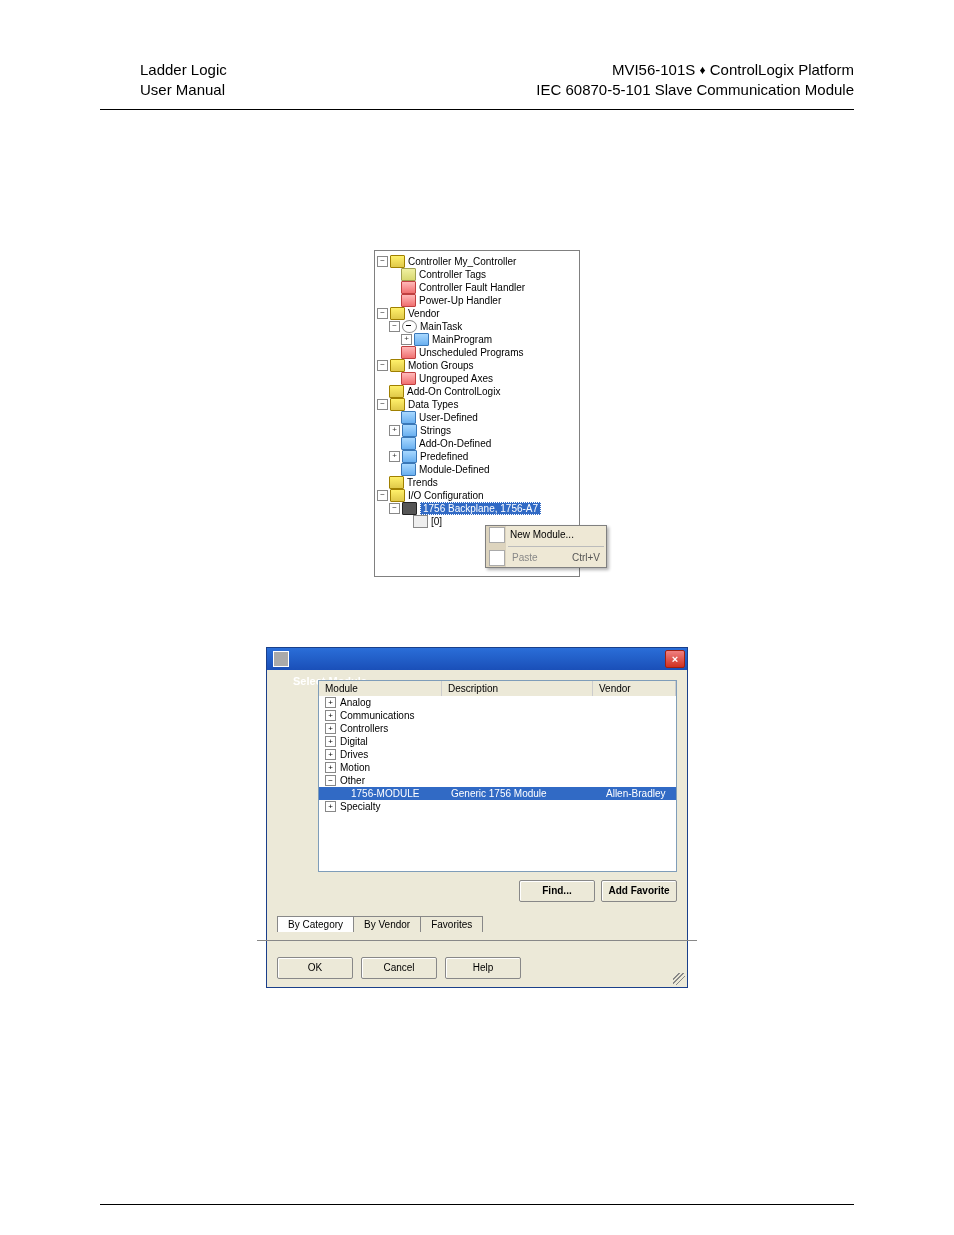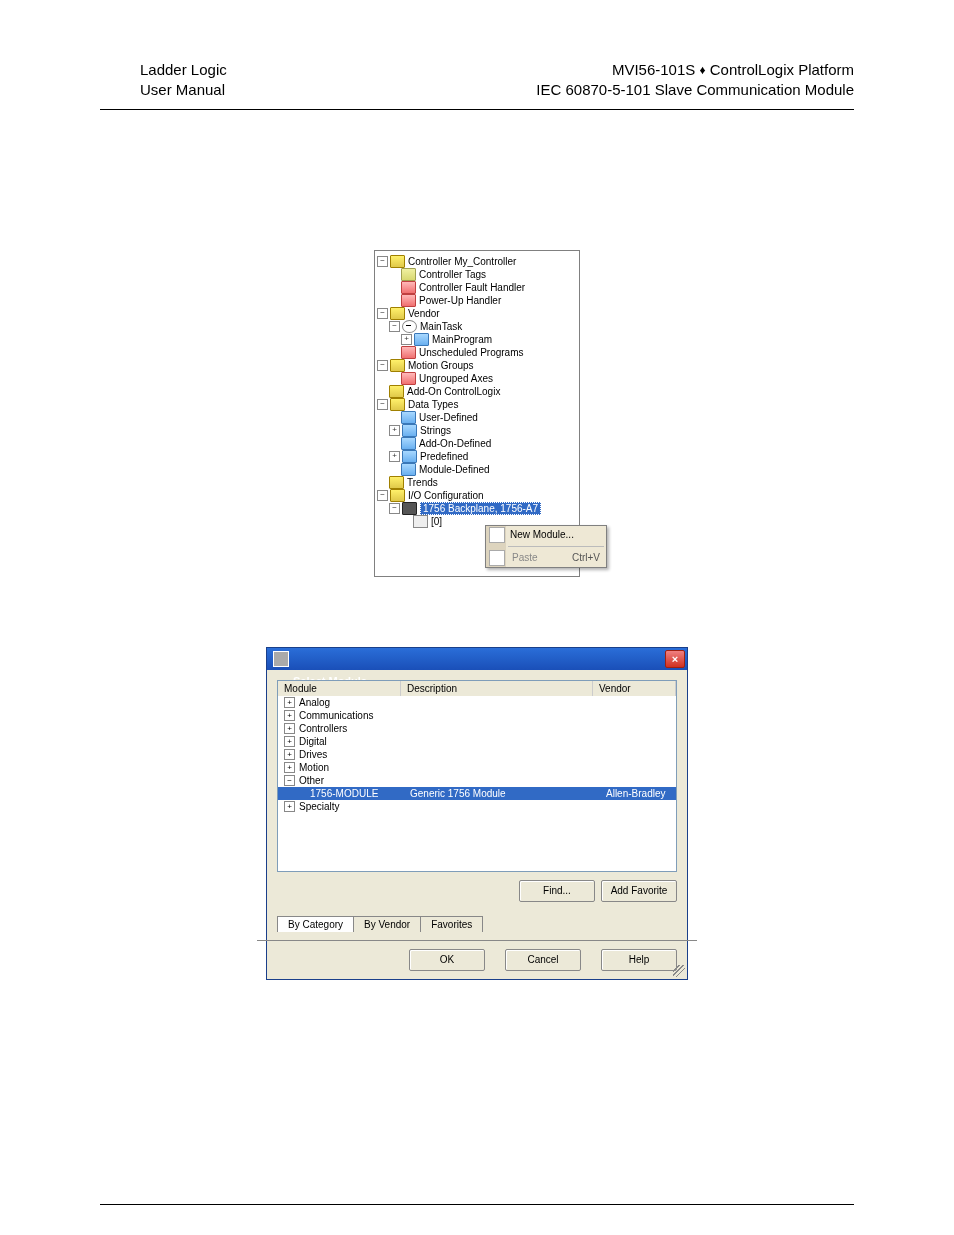--- a/index.html
+++ b/index.html
@@ -32,37 +32,37 @@
 .ctx-band { position:absolute; left:0; top:0; bottom:0; width:20px; background:#ddd4be; }
 .ctx-ic { position:absolute; left:3px; width:14px; height:14px; background:#fff; border:1px solid #aaa; }
 
 
 .dlg { width:420px; border:1px solid #1a3f8a; font-family:Tahoma,Arial,sans-serif; font-size:10px; background:#ece9d8; position:relative; }
 .dlg-tb { height:22px; background:linear-gradient(#2a6ed8,#1a4fb8); display:flex; align-items:center; padding:0 2px 0 6px; }
 .dlg-tb .ti { color:#fff; font-weight:bold; font-size:11px;margin-top:45px; }
 .dlg-tb .ticon { width:14px; height:14px; background:#aaa; border:1px solid #fff; margin-right:4px; }
 .dlg-tb .xbtn { margin-left:auto; width:18px; height:16px; background:linear-gradient(#f08080,#d03020); border:1px solid #a02010; border-radius:2px; color:#fff; display:flex; align-items:center; justify-content:center; font-weight:bold; font-size:11px; }
 .dlg-body { padding:10px 10px 8px 10px; }
-.listbox { background:#fff; border:1px solid #7f9db9; height:190px; position:relative; }
+.listbox { background:#fff; border:1px solid #7f9db9; height:190px; position:relative;margin-left:41px; }
 .lh { display:flex; background:#ece9d8; font-size:10px; }
 .lh div { padding:2px 6px; border-right:1px solid #ccc; }
 .lh1 { width:110px; } .lh2 { flex:1; } .lh3 { width:70px; }
 .litm { padding:0 0 0 6px; height:13px; display:flex; align-items:center; }
 .litm .pls { width:9px; height:9px; border:1px solid #888; display:inline-flex; align-items:center; justify-content:center; font-size:8px; margin-right:4px; background:#fff; }
 .lsel { background:#316ac5; color:#fff; }
 .lsel .c1 { width:100px; display:inline-block; padding-left:26px; }
 .lsel .c2 { flex:1; }
 .lsel .c3 { width:70px; text-align:left; }
 .btn { min-width:62px; height:20px; background:#ece9d8; border:1px solid #888; border-radius:2px; box-shadow:inset 1px 1px #fff; padding:0 6px; font-size:10px; display:inline-flex; align-items:center; justify-content:center; }
-.row-btns { display:flex; justify-content:flex-end; gap:6px; margin-top:8px; }
+.row-btns { display:flex; justify-content:flex-end; gap:6px; margin-top:8px;font-weight:bold; }
 .tabs { margin-top:14px; display:flex; gap:0; }
 .tab { padding:2px 10px; font-size:10px; border:1px solid #888; border-bottom:none; background:#ece9d8; margin-right:-1px; }
 .tab.act { background:#fefefe; }
 .hr2 { height:1px; background:#888; margin:0 -10px; }
-.row-btns2 { display:flex; justify-content:flex-end; gap:20px; padding:8px 10px; }
+.row-btns2 { display:flex; justify-content:flex-start; gap:8px; padding:8px 10px;margin-top:8px; }
 .grip { position:absolute; right:2px; bottom:2px; width:12px; height:12px; background:
   linear-gradient(135deg, transparent 0 4px, #888 4px 5px, transparent 5px 7px, #888 7px 8px, transparent 8px 10px, #888 10px 11px, transparent 11px); }
 
 .pg-footer { position:absolute; bottom:30px; left:100px; right:100px; border-top:1px solid #000; }
 </style>
 </head>
 <body>
 
 <div class="page">
   <div class="header">

